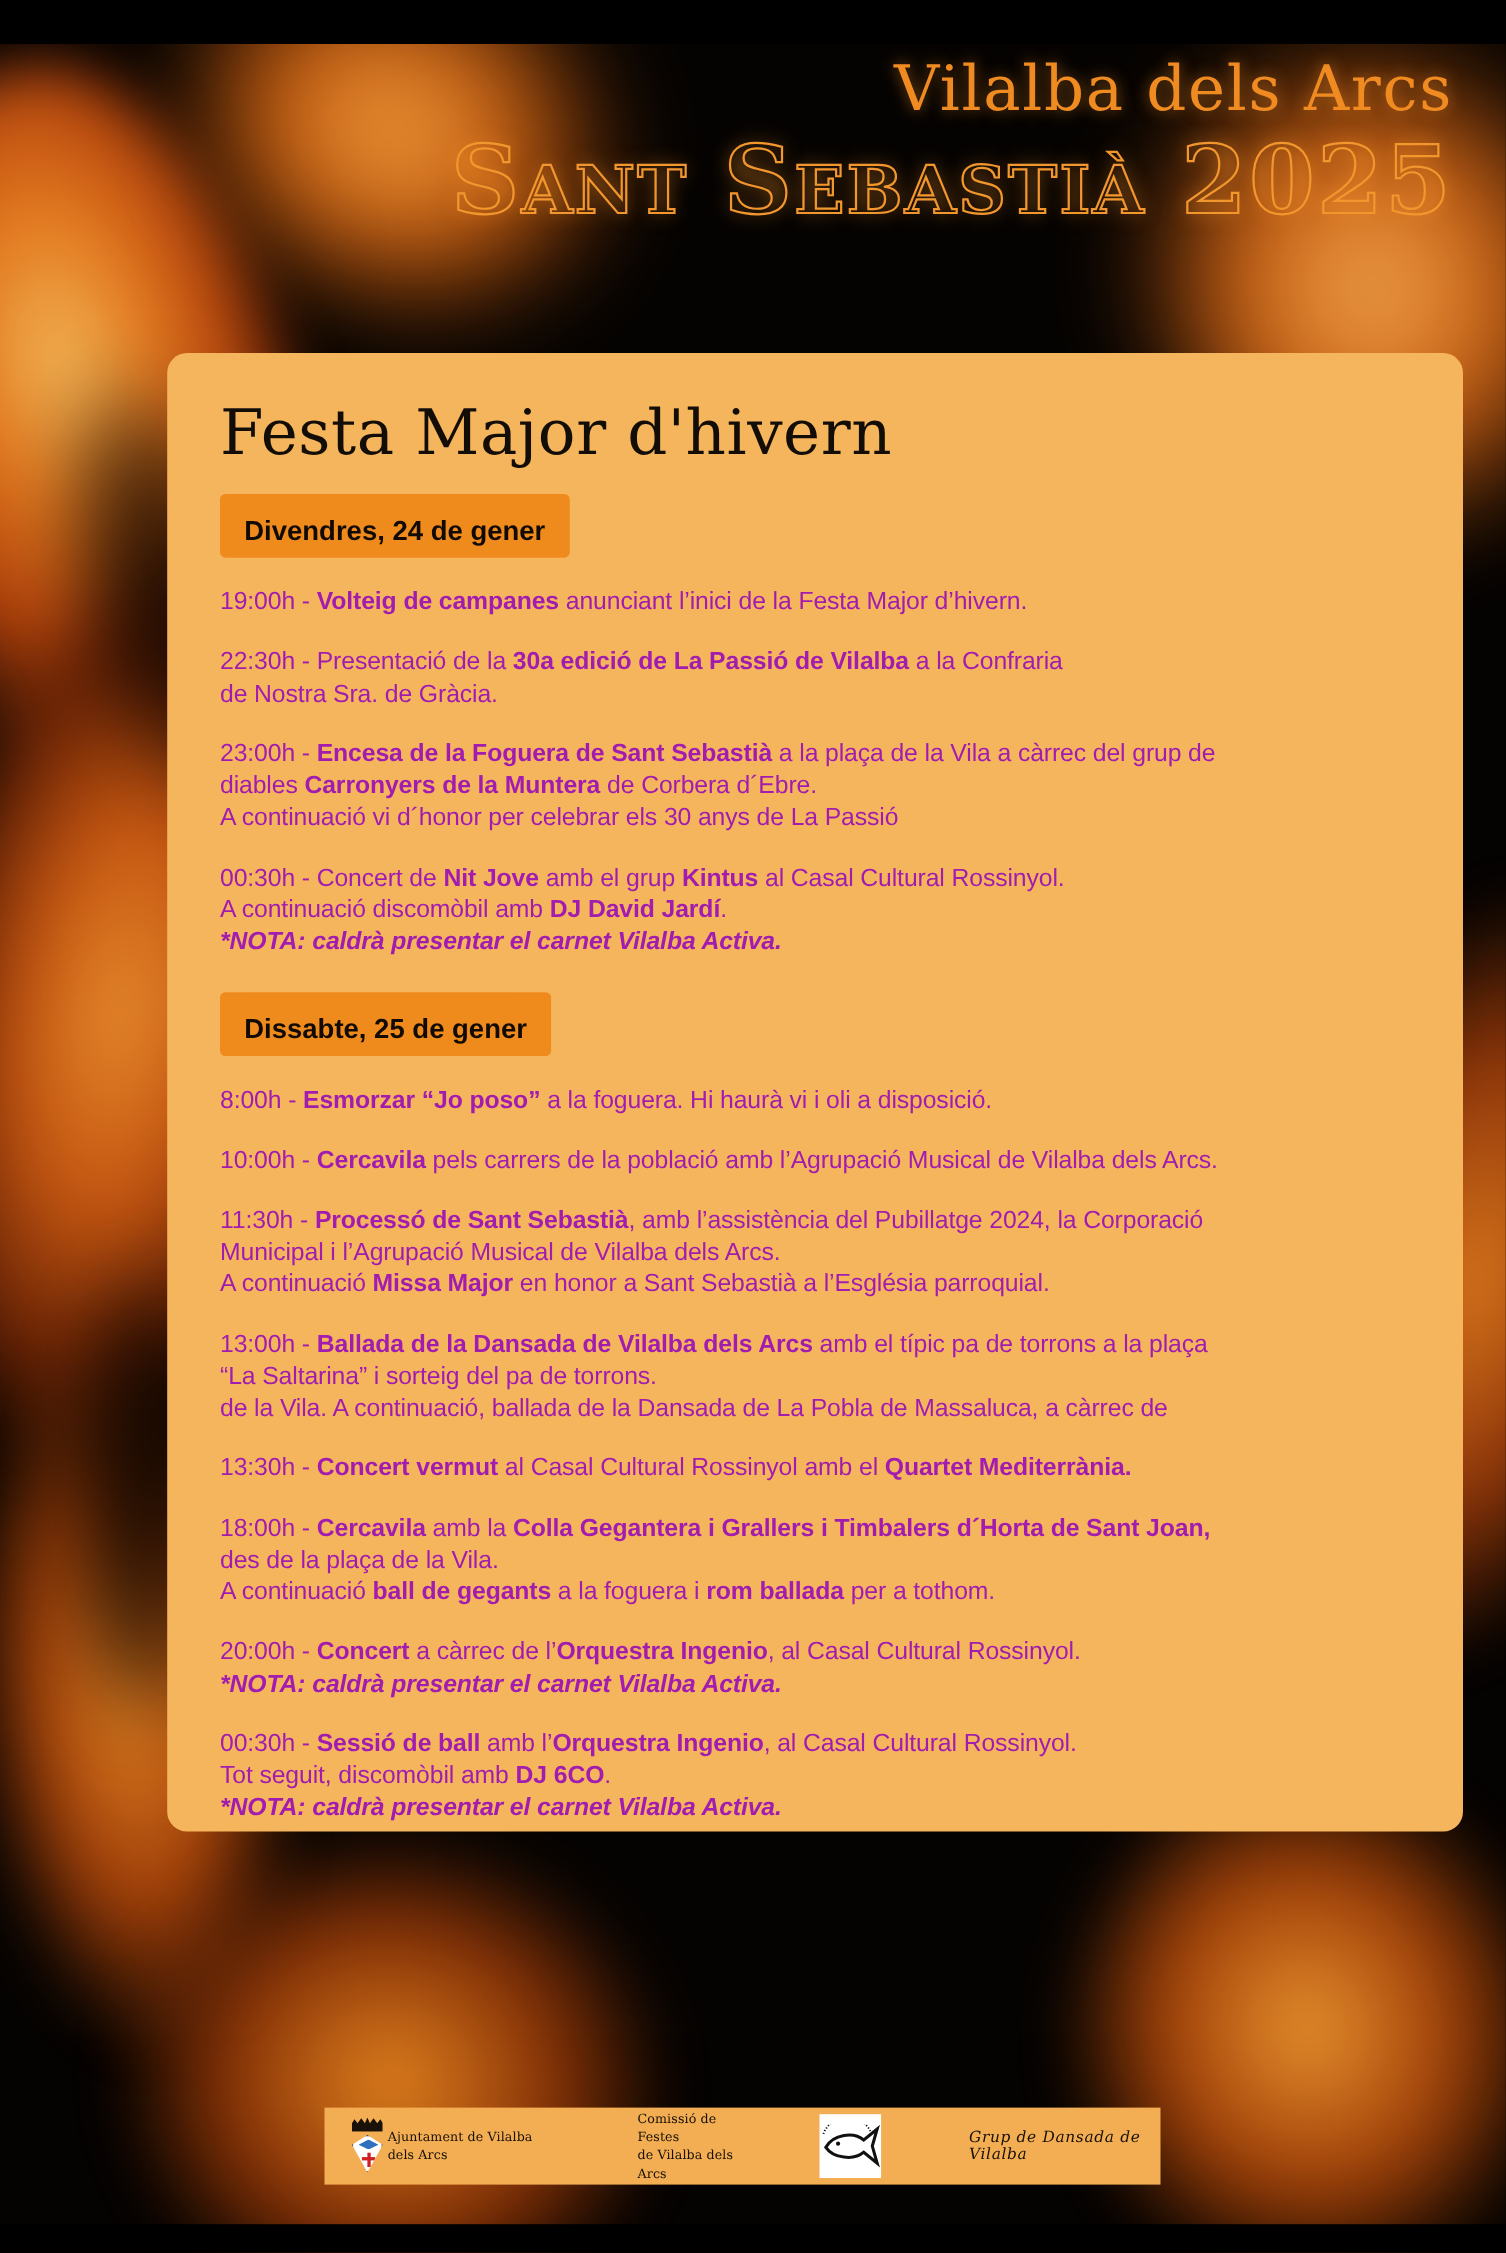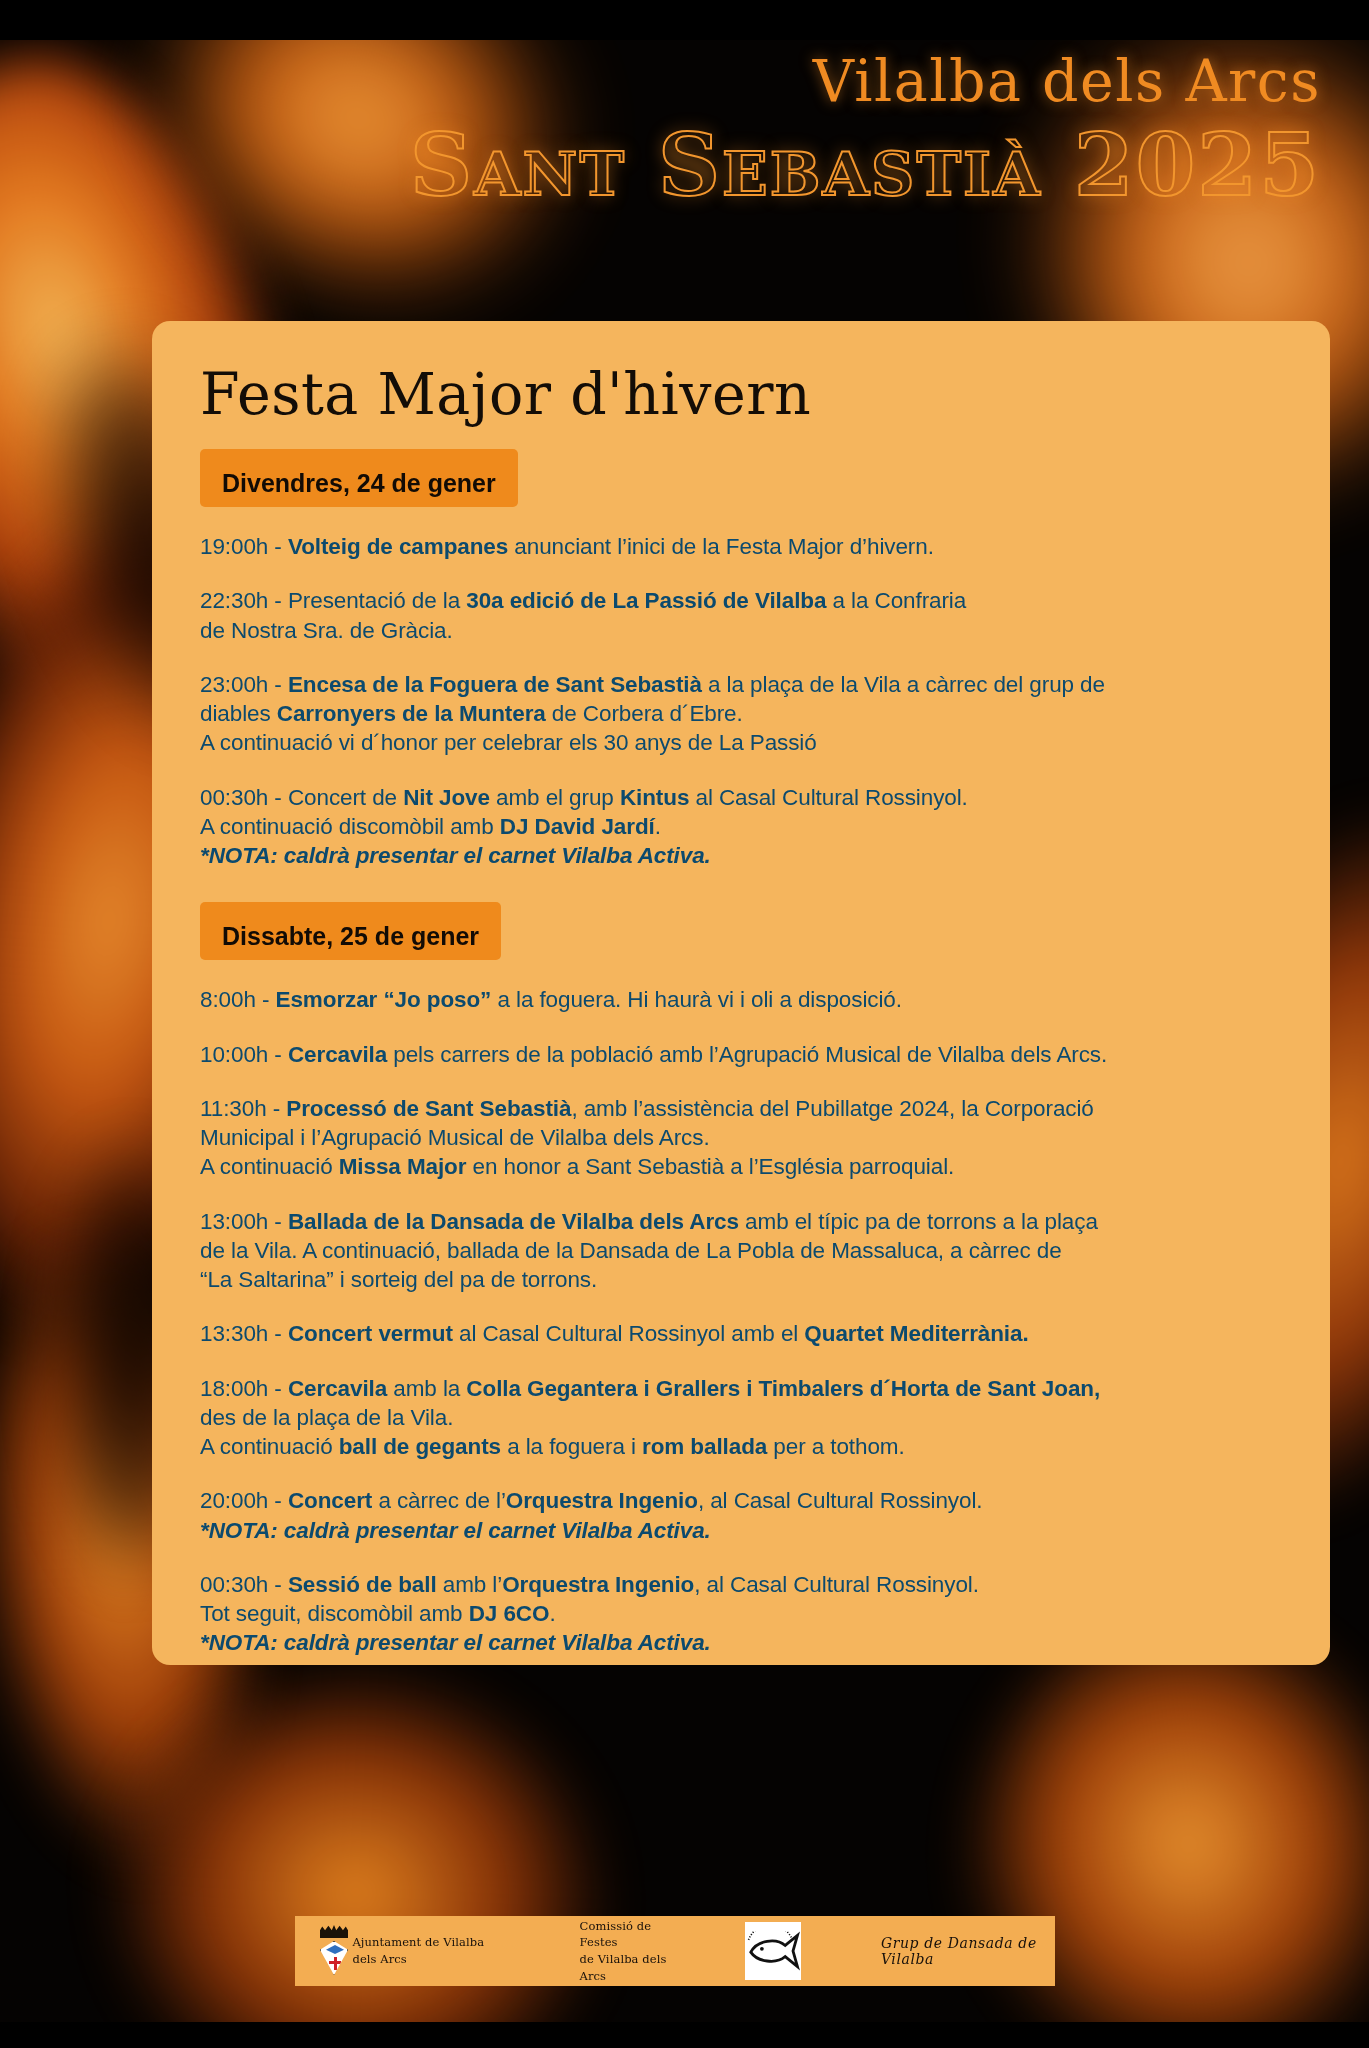--- a/index.html
+++ b/index.html
@@ -104,21 +104,21 @@
     background:#ef8a1c;
     color:#120b05;
     font-size:25px; font-weight:bold;
     padding:20px 22px 9px 22px;
     border-radius:5px;
     margin-left:22px;
   }
   .evlist { margin:0; padding:0 16px 0 22px; }
   .event { margin-top:25px; }
   .event p {
-    font-size:22.5px; line-height:1.30; color:#0c4a6e;
+    font-size:22.5px; line-height:1.30; color:#a21caf;
     letter-spacing:-.1px;
   }
   .event p b { font-weight:bold; }
   .note {
     font-size:19.5px; font-weight:bold; font-style:italic;
     color:#120b05; letter-spacing:-.1px;
   }
 
   
   #footer {
@@ -219,22 +219,22 @@
           <div class="event">
             <p><span>10:00h - </span><b>Cercavila</b><span> pels carrers de la població amb l’Agrupació Musical de Vilalba dels Arcs.</span></p>
           </div>
           <div class="event">
             <p><span>11:30h - </span><b>Processó de Sant Sebastià</b><span>, amb l’assistència del Pubillatge 2024, la Corporació</span></p>
             <p><span>Municipal i l’Agrupació Musical de Vilalba dels Arcs.</span></p>
             <p><span>A continuació </span><b>Missa Major</b><span> en honor a Sant Sebastià a l’Església parroquial.</span></p>
           </div>
           <div class="event">
             <p><span>13:00h - </span><b>Ballada de la Dansada de Vilalba dels Arcs</b><span> amb el típic pa de torrons a la plaça</span></p>
+            <p><span>“La Saltarina” i sorteig del pa de torrons.</span></p>
             <p><span>de la Vila. A continuació, ballada de la Dansada de La Pobla de Massaluca, a càrrec de</span></p>
-            <p><span>“La Saltarina” i sorteig del pa de torrons.</span></p>
           </div>
           <div class="event">
             <p><span>13:30h - </span><b>Concert vermut</b><span> al Casal Cultural Rossinyol amb el </span><b>Quartet Mediterrània.</b></p>
           </div>
           <div class="event">
             <p><span>18:00h - </span><b>Cercavila</b><span> amb la </span><b>Colla Gegantera i Grallers i Timbalers d´Horta de Sant Joan,</b></p>
             <p><span>des de la plaça de la Vila.</span></p>
             <p><span>A continuació </span><b>ball de gegants</b><span> a la foguera i </span><b>rom ballada</b><span> per a tothom.</span></p>
           </div>
           <div class="event">

